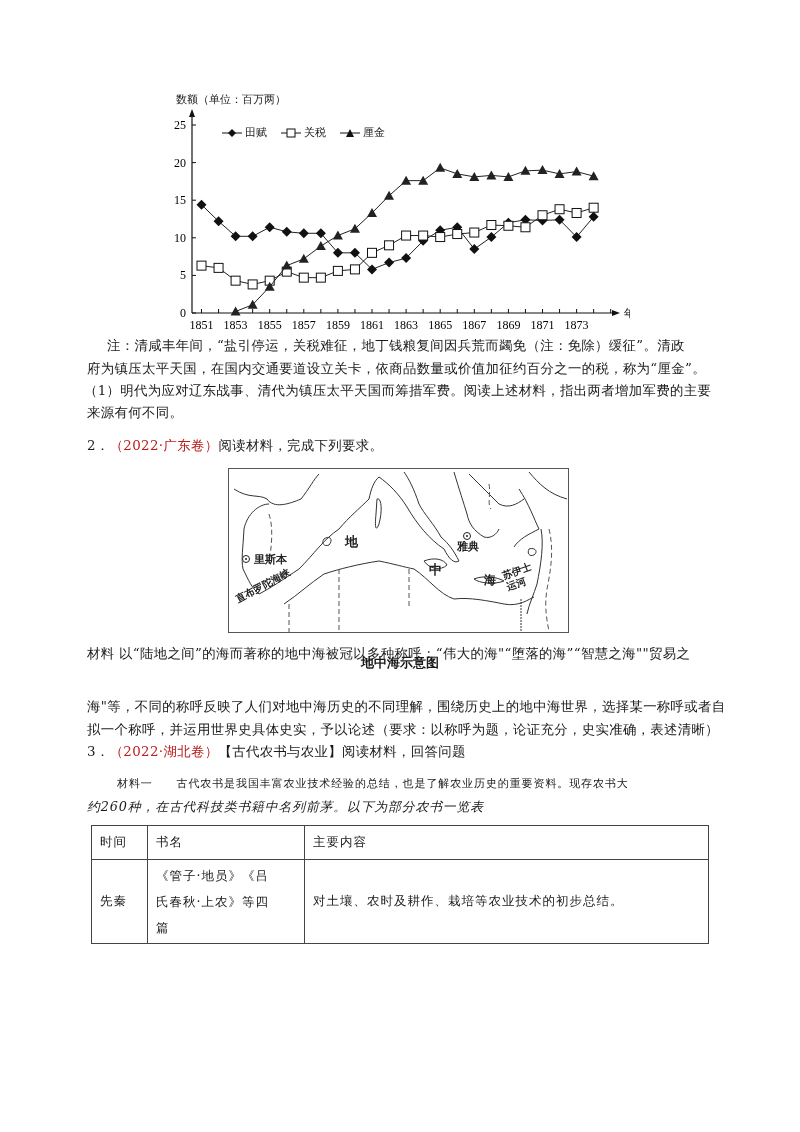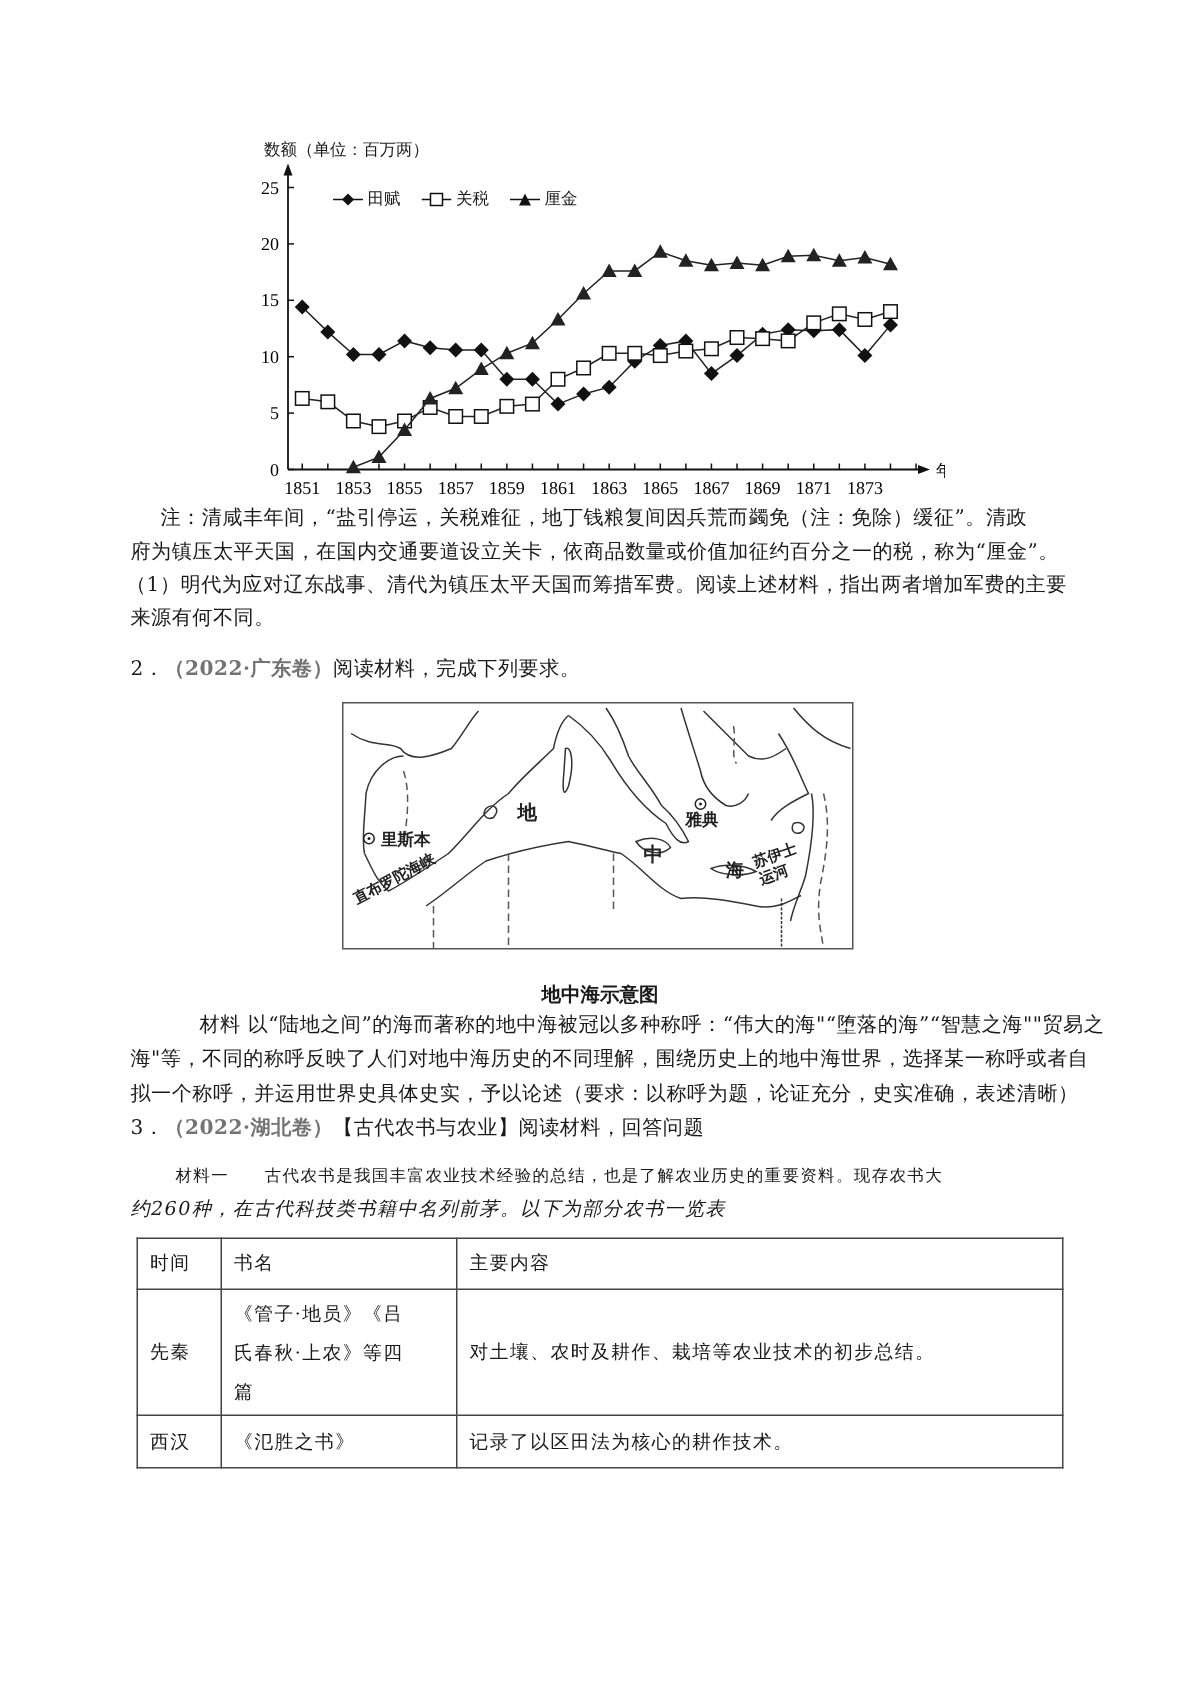--- a/index.html
+++ b/index.html
@@ -1,20 +1,20 @@
 <!DOCTYPE html>
 <html><head>
 <meta charset="utf-8">
 <style>
   html, body { margin: 0; padding: 0; background: #ffffff; }
   body { width: 800px; height: 1132px; position: relative; overflow: hidden;
          font-family: "DejaVu Serif", "Liberation Serif", serif; color: #1a1a1a; }
   .abs { position: absolute; }
   .line { position: absolute; left: 87px; font-size: 13.4px; line-height: 20px; white-space: nowrap; letter-spacing: 0.35px; }
-  .red { color: #737373; font-weight: bold; }
+  .red { color: #b91c1c; font-weight: normal; }
   .chart-title { font-size: 11px; }
   .legend { font-size: 11px; text-align: right; }
   #chart svg text { font-family: "Liberation Serif", serif; }
   .map-box { position: absolute; left: 228px; top: 468px; width: 341px; height: 165px; border: 1.5px solid #555; box-sizing: border-box; background: #fff; }
   .map-label { position: absolute; font-size: 11px; font-weight: bold; color: #222; }
   .caption { position: absolute; top: 654px; left: 0; width: 800px; text-align: center; font-size: 13px; font-weight: bold; }
   table.agri { position: absolute; left: 91px; top: 825px; width: 618px; border-collapse: collapse; font-size: 12.5px; }
   table.agri td { border: 1.5px solid #444; padding: 0 8px; vertical-align: middle; letter-spacing: 1px; }
   table.agri tr.h td { height: 33px; font-family: Liberation Mono, monospace; }
   table.agri tr.r1 td { height: 83px; }
@@ -232,21 +232,21 @@
   <span class="map-label" style="left:4px; top:110px; transform:rotate(-28deg); font-size:10px;">直布罗陀海峡</span>
   <span class="map-label" style="left:116px; top:64px; font-size:13px;">地</span>
   <span class="map-label" style="left:200px; top:92px; font-size:13px;">中</span>
   <span class="map-label" style="left:255px; top:103px; font-size:12px;">海</span>
   <span class="map-label" style="left:228px; top:70px;">雅典</span>
   <span class="map-label" style="left:275px; top:96px; width:30px; white-space:normal; line-height:12px; font-size:10px; transform:rotate(-20deg);">苏伊士运河</span>
 </div>
 
 <div class="caption">地中海示意图</div>
 
-<div class="line" style="top:674px;margin-left:46px;">材料 以“陆地之间”的海而著称的地中海被冠以多种称呼：“伟大的海"“堕落的海”“智慧之海""贸易之</div>
+<div class="line" style="top:644px;">材料 以“陆地之间”的海而著称的地中海被冠以多种称呼：“伟大的海"“堕落的海”“智慧之海""贸易之</div>
 <div class="line" style="top:697px;">海"等，不同的称呼反映了人们对地中海历史的不同理解，围绕历史上的地中海世界，选择某一称呼或者自</div>
 <div class="line" style="top:720px;">拟一个称呼，并运用世界史具体史实，予以论述（要求：以称呼为题，论证充分，史实准确，表述清晰）</div>
 
 <div class="line" style="top:742px;">
   <span>3．</span><span class="red">（2022·湖北卷）</span><span>【古代农书与农业】</span><span>阅读材料，回答问题</span>
 </div>
 <div class="line" style="top:774px; left:117px; font-size:11px; letter-spacing:0.9px;">材料一　　古代农书是我国丰富农业技术经验的总结，也是了解农业历史的重要资料。现存农书大</div>
 <div class="line" style="top:797px; font-size:12.8px; letter-spacing:0.9px;font-style:italic;">约260种，在古代科技类书籍中名列前茅。以下为部分农书一览表</div>
 
 <table class="agri">
@@ -263,19 +263,14 @@
   </tr>
   <tr class="r1">
     <td>先秦</td>
     <td class="book-multi">
       <div>《管子·地员》《吕</div>
       <div>氏春秋·上农》等四</div>
       <div>篇</div>
     </td>
     <td>对土壤、农时及耕作、栽培等农业技术的初步总结。</td>
   </tr>
-  <tr class="r2">
-    <td>西汉</td>
-    <td>《氾胜之书》</td>
-    <td>记录了以区田法为核心的耕作技术。</td>
-  </tr>
 </tbody>
   </table>
 
 </body></html>

